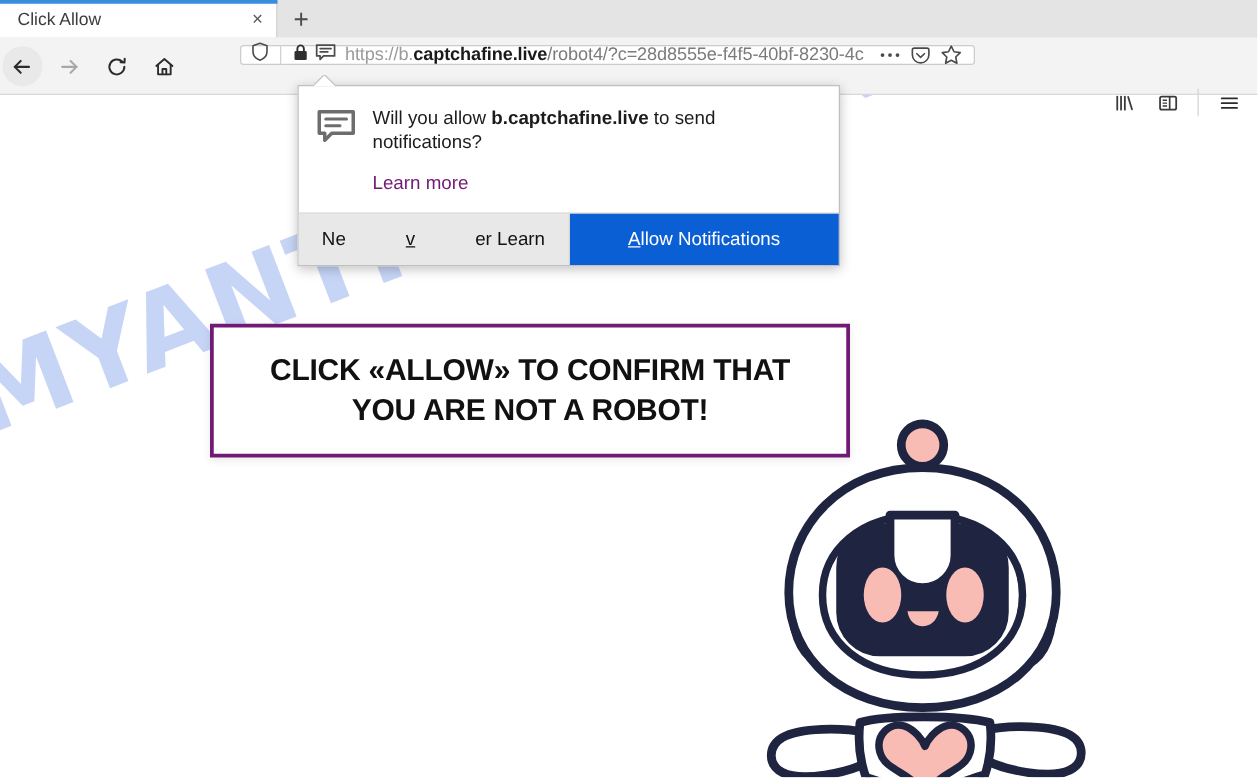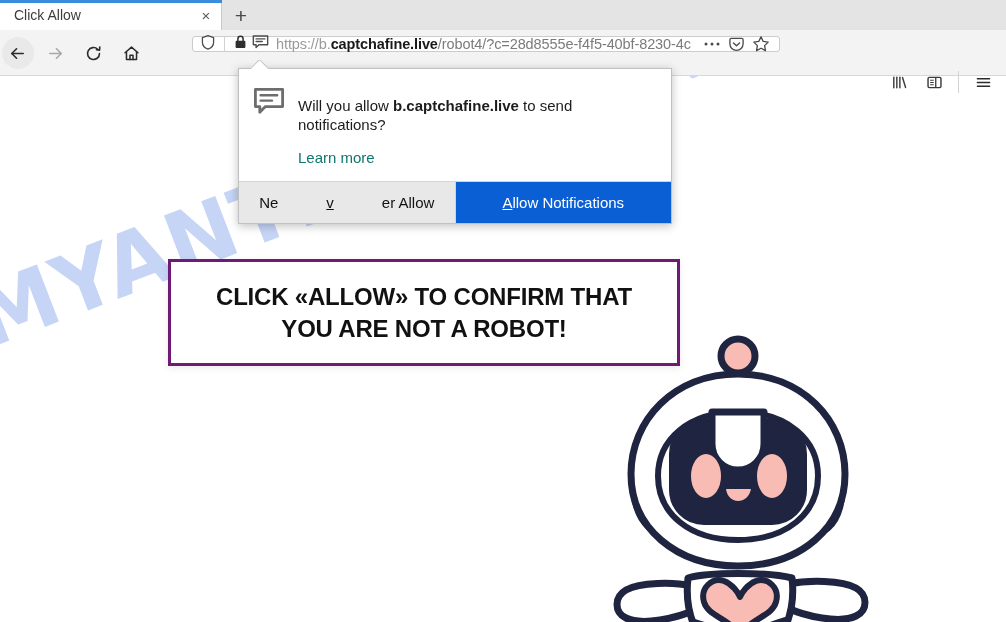--- a/index.html
+++ b/index.html
@@ -252,32 +252,32 @@
     border-left: 1px solid #c0c0c0;
     border-top: 1px solid #c0c0c0;
     transform: rotate(45deg);
   }
   .dh-body {
     padding: 16px 16px 14px 14px;
     display: flex;
     gap: 13px;
   }
   .dh-icon { flex: 0 0 auto; padding-top: 2px; }
-  .dh-content { flex: 1; margin-top: 11px; }
+  .dh-content { flex: 1; }
   .dh-q {
     font-size: 15px;
     color: #1c1c1c;
     line-height: 19px;
   }
   .dh-q b { font-weight: 700; }
   .dh-link {
     display: inline-block;
     margin-top: 15px;
     font-size: 15px;
-    color: #0f766e;
+    color: #701a75;
     cursor: pointer;
   }
   .dh-buttons {
     display: flex;
     border-top: 1px solid #d4d4d4;
     height: 42px;
   }
   .dh-btn {
     flex: 1;
     display: flex;
@@ -479,21 +479,21 @@
       <div class="dh-content">
         <div class="dh-q"><span>Will you allow </span><b>b.captchafine.live</b><span> to send notifications?</span></div>
         <span class="dh-link">Learn more</span>
       </div>
     </div>
 
     <div class="dh-buttons">
       <div class="dh-btn dh-btn-secondary">
           <span>Ne</span>
           <span class="ak">v</span>
-          <span>er Allow</span>
+          <span>er Learn</span>
         </div>
       <div class="dh-btn dh-btn-primary">
           <span class="ak">A</span>
           <span>llow Notifications</span>
         </div>
     </div>
   </div>
 
 </div>
 

